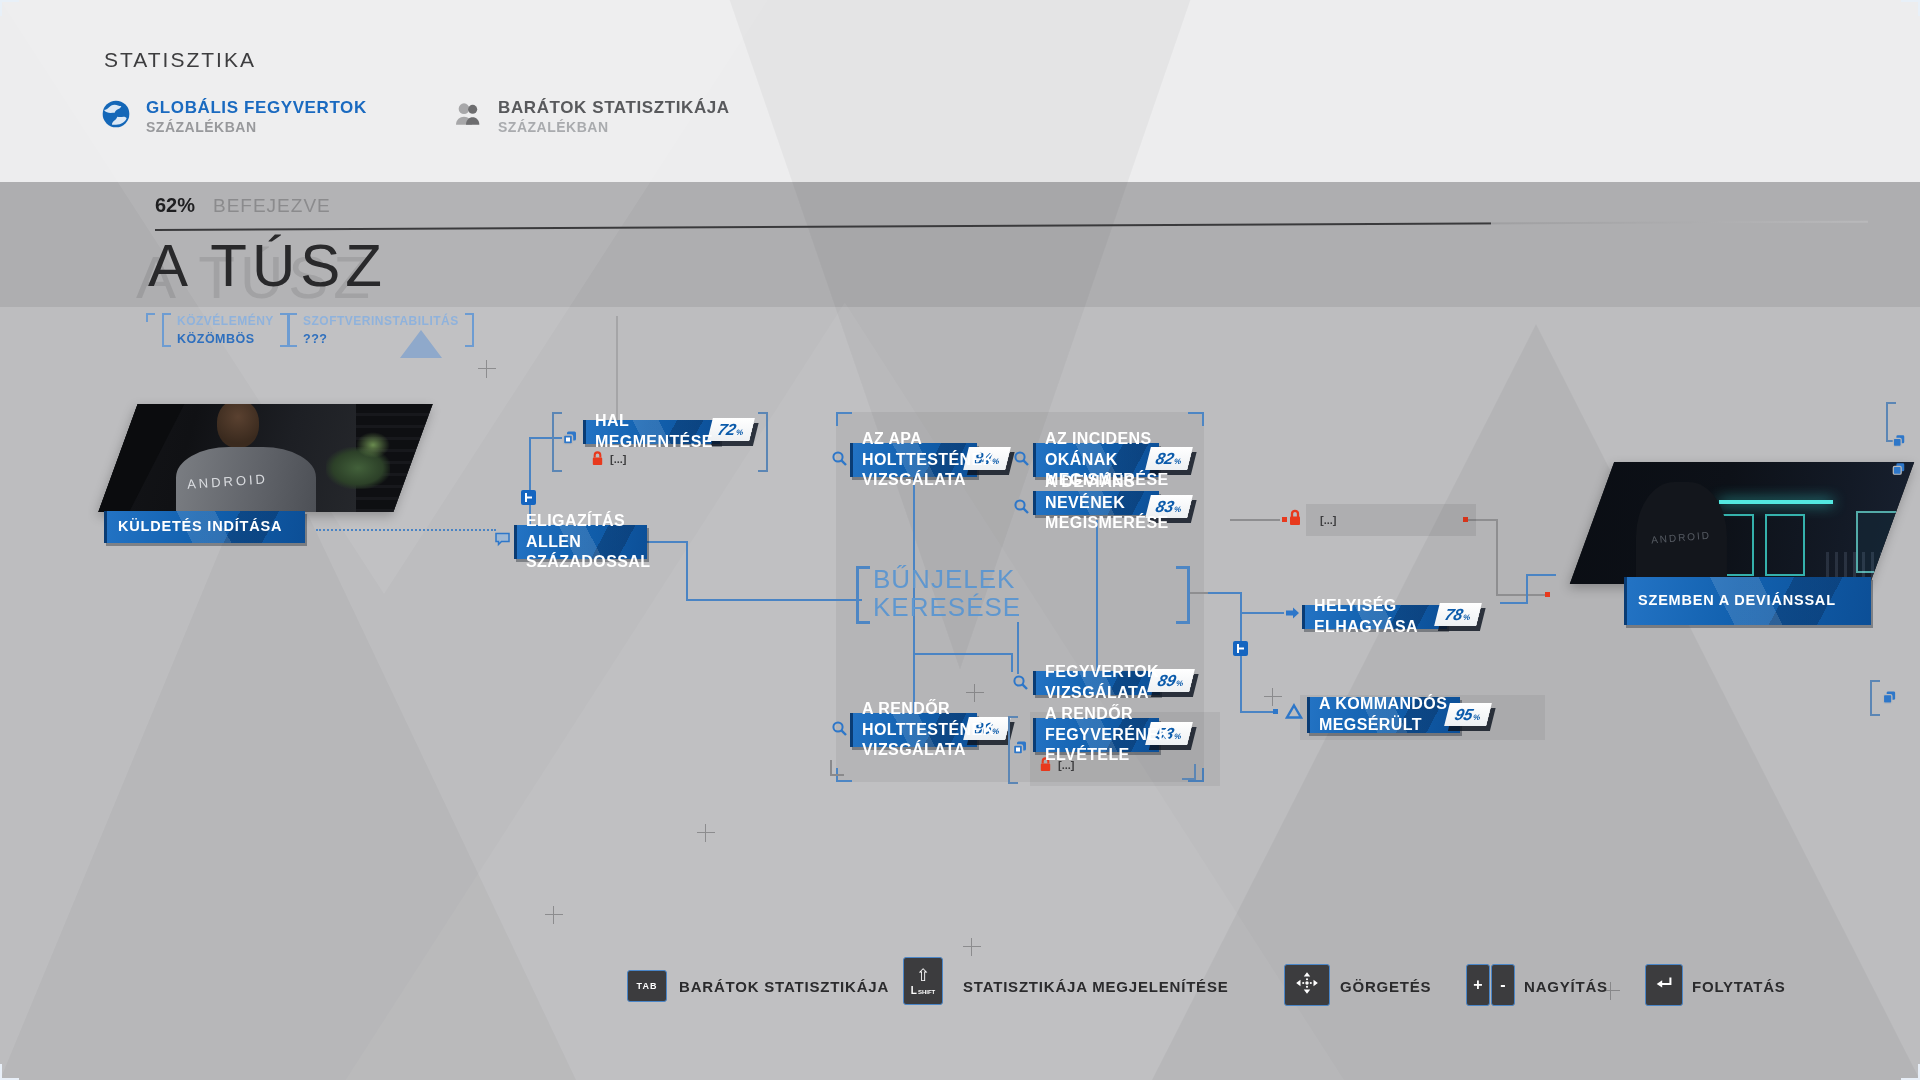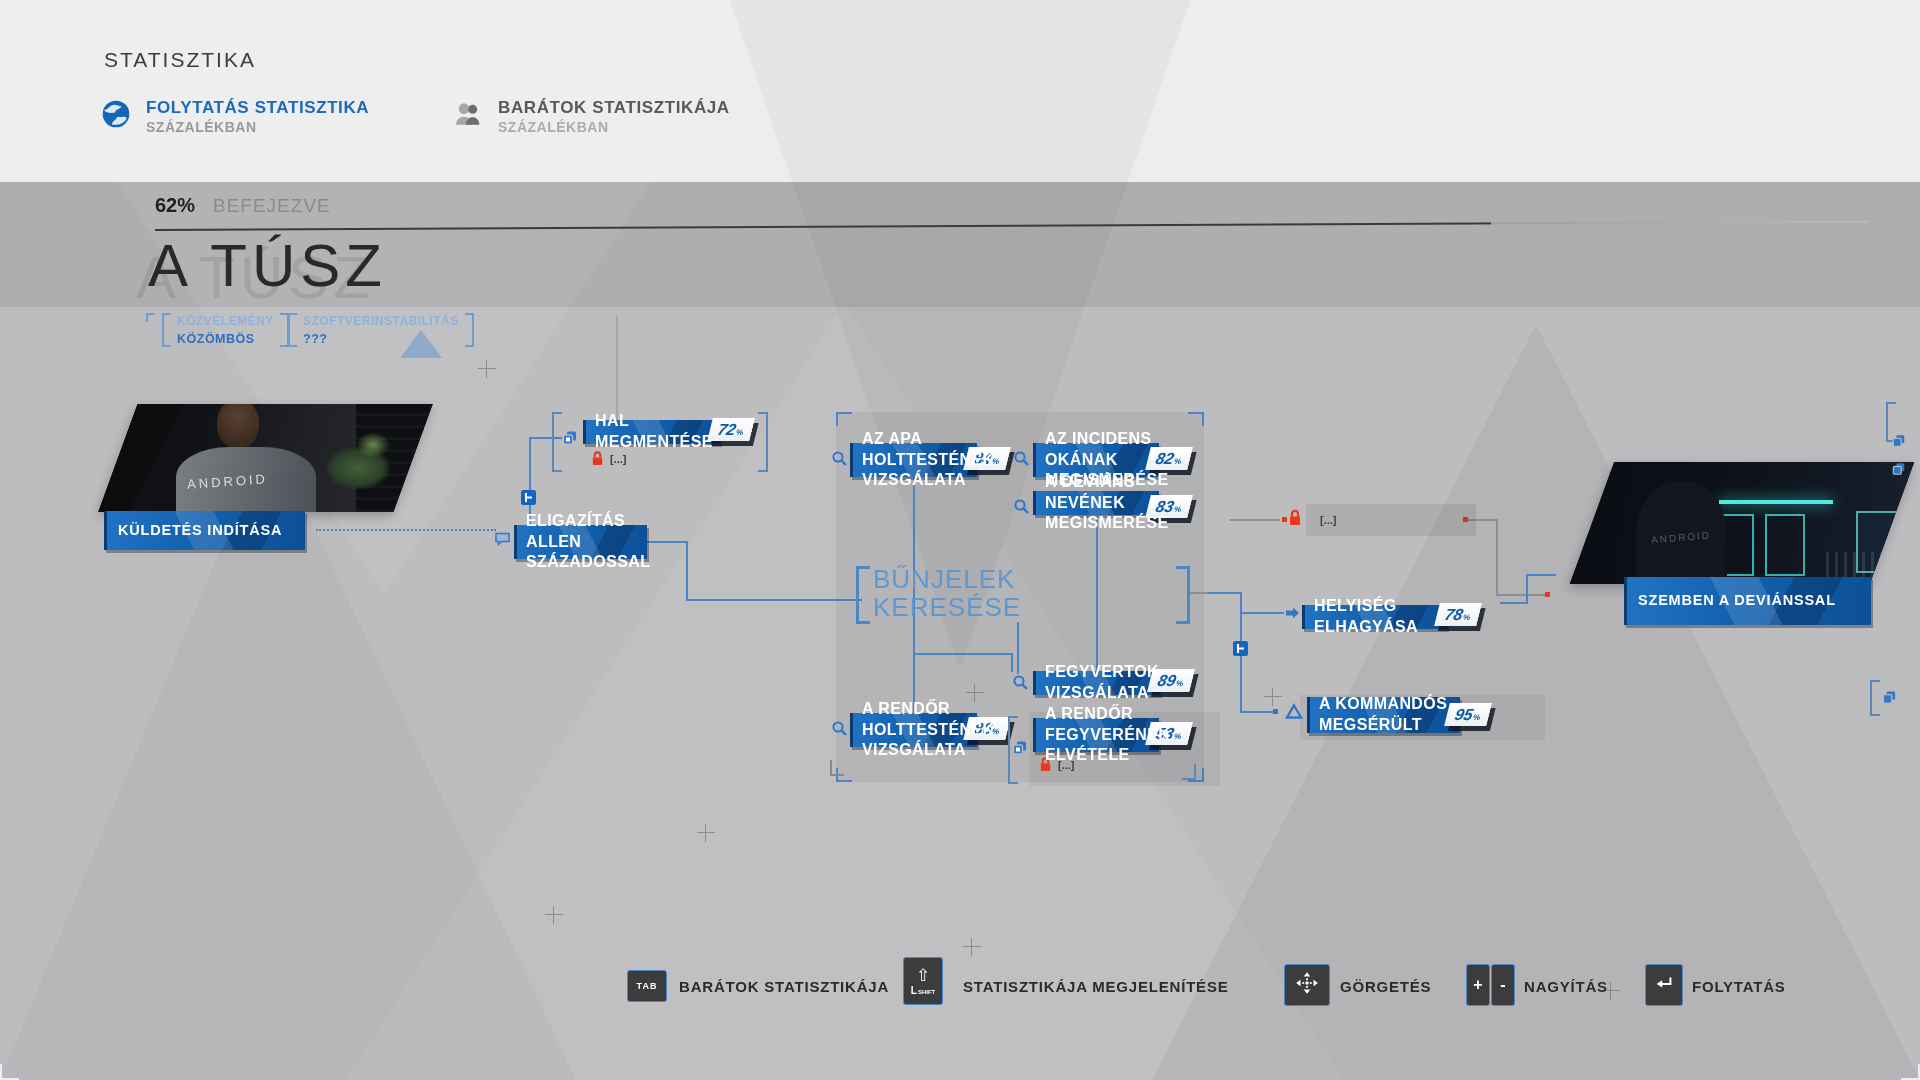--- a/index.html
+++ b/index.html
@@ -105,21 +105,21 @@
 
 <div class="h-title">STATISZTIKA</div>
 <div class="tab active" style="left:100px;top:98px">
   <span class="icon" style="position:static">
     <svg width="32" height="32" viewBox="0 0 24 24">
         <circle cx="12" cy="12" r="10" fill="#1467b8"></circle>
     <path d="M3 9c3 0 4-4 8-4 2 0 3 1 5 1-1 3-4 2-5 5-2 0-6 1-8-2z" fill="rgba(255,255,255,.85)"></path>
     <path d="M9 20c0-3 3-3 4-6 3 1 5-1 7 1-1 3-4 5-8 5z" fill="rgba(255,255,255,.85)"></path>
       </svg>
   </span>
-  <span><span class="t1">FOLYTATÁS STATISZTIKA</span><br>
+  <span><span class="t1">GLOBÁLIS FEGYVERTOK</span><br>
   <span class="t2">SZÁZALÉKBAN</span></span>
 </div>
 <div class="tab inactive" style="left:452px;top:98px">
   <span class="icon" style="position:static">
     <svg width="32" height="32" viewBox="0 0 24 24">
         <circle cx="9" cy="8" r="4" fill="#a7a7a9"></circle>
     <path d="M3 20c0-4 3-6 6-6s6 2 6 6z" fill="#a7a7a9"></path>
         <circle cx="15.5" cy="8.5" r="3.4" fill="#6d6d6f"></circle>
     <path d="M10.5 20c0-3.5 2.5-5.5 5-5.5s5 2 5 5.5z" fill="#6d6d6f"></path>
       </svg>
@@ -212,21 +212,21 @@
     <div class="abs" style="left:26%;top:42%;width:140px;height:80px;background:linear-gradient(100deg,#7b7e83,#5f6268 60%,#4c4f55);border-radius:38% 38% 0 0"></div>
     <div class="abs" style="left:29%;top:62%;font-size:13px;letter-spacing:3px;color:rgba(232,234,238,.88);transform:rotate(-4deg)">ANDROID</div>
   </div>
 </div>
 <div class="cframe" style="left:94px;top:503px;width:222px;height:58px">
   <i class="tl"></i>
     <i class="tr"></i>
     <i class="bl"></i>
     <i class="br"></i>
 </div>
-<div class="nbanner big" style="left:104px;top:511px;width:198px;height:39px">
+<div class="nbanner big" style="left:104px;top:511px;width:198px;height:32px">
   <span>KÜLDETÉS INDÍTÁSA</span>
 </div>
 
 <span class="brk l" style="left:552px;top:412px;height:56px"></span>
 <span class="brk r" style="left:758px;top:412px;height:56px"></span>
 <span class="icon" style="left:562px;top:430px">
   <svg width="16" height="16" viewBox="0 0 16 16">
       <rect x="5" y="1.5" width="9" height="9" rx="1.5" fill="#2e77c9"></rect>
   <rect x="1.5" y="5" width="9" height="9" rx="1.5" fill="#2e77c9" stroke="#b9b9bb" stroke-width="1.4"></rect>
   <rect x="4" y="7.5" width="4" height="4" fill="#fff"></rect>

